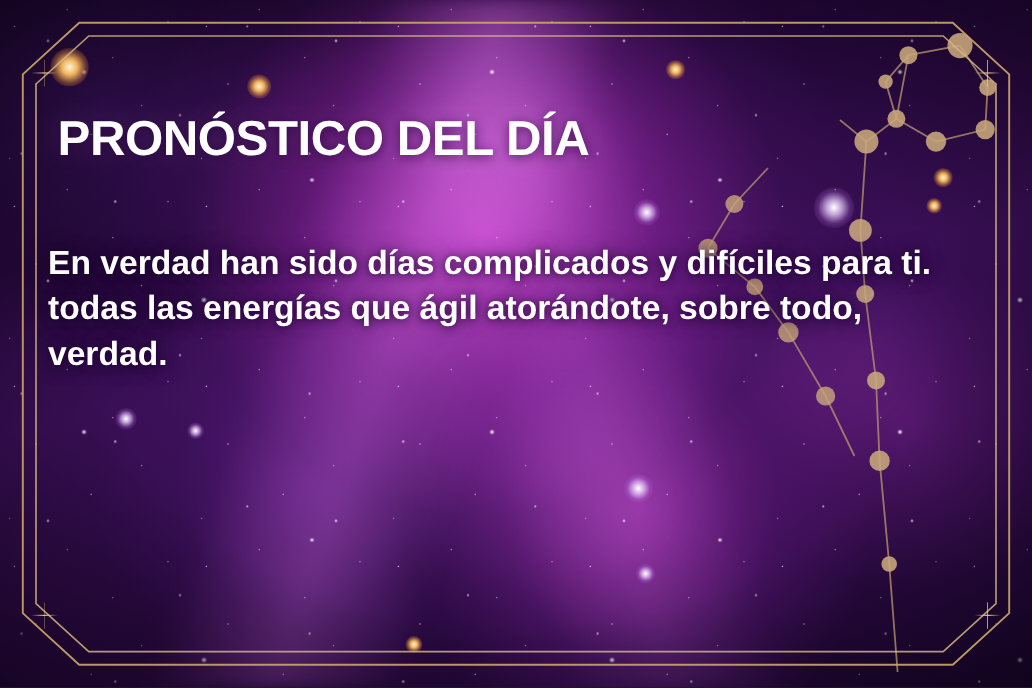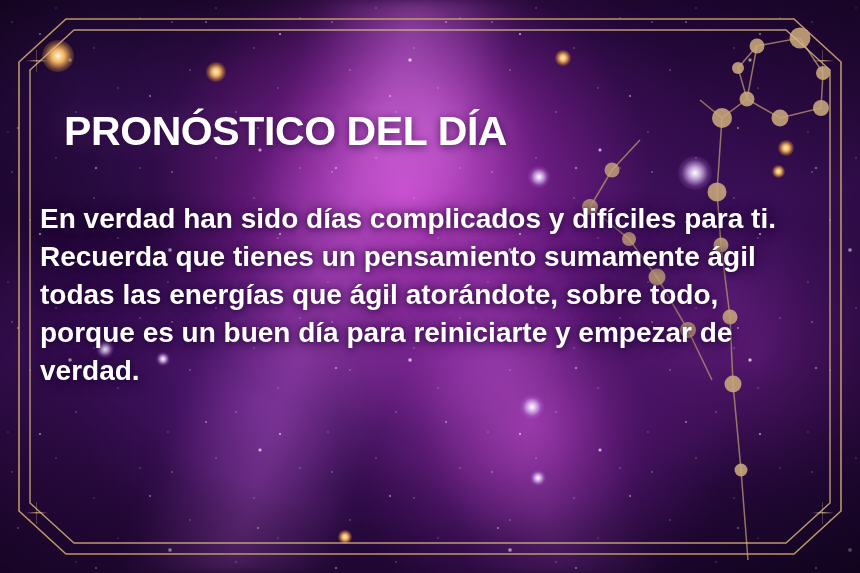--- a/index.html
+++ b/index.html
@@ -102,21 +102,21 @@
 
   
   #frame{position:absolute;inset:0;pointer-events:none;}
 
   
   #content{position:absolute;left:0;top:0;width:100%;height:100%;}
 
   #title{
     position:absolute;
     left:48px;top:92px;
-    margin:16px;
+    margin:0;
     font-size:41px;
     font-weight:bold;
     letter-spacing:-0.4px;
     color:#ffffff;
     text-shadow:0 2px 10px rgba(40,0,60,0.75), 0 0 26px rgba(255,210,255,0.18);
     white-space:nowrap;
   }
 
   #body-text{
     position:absolute;
@@ -203,20 +203,18 @@
   <div class="sparkle" style="left:812px; top:50px;  width:22px;height:22px;"></div>
   <div class="sparkle" style="left:26px;  top:502px; width:22px;height:22px;"></div>
   <div class="sparkle" style="left:812px; top:502px; width:22px;height:22px;"></div>
 
   <div id="content">
 
     <h1 id="title">PRONÓSTICO DEL DÍA</h1>
 
     <div id="body-text">
       <span class="ln">En verdad han sido días complicados y difíciles para ti.</span>
-      <span class="ln">Recuerda que tienes un pensamiento sumamente ágil</span>
       <span class="ln">todas las energías que ágil atorándote, sobre todo,</span>
-      <span class="ln">porque es un buen día para reiniciarte y empezar de</span>
       <span class="ln">verdad.</span>
     </div>
 
   </div>
 </div>
 
 </body></html>

